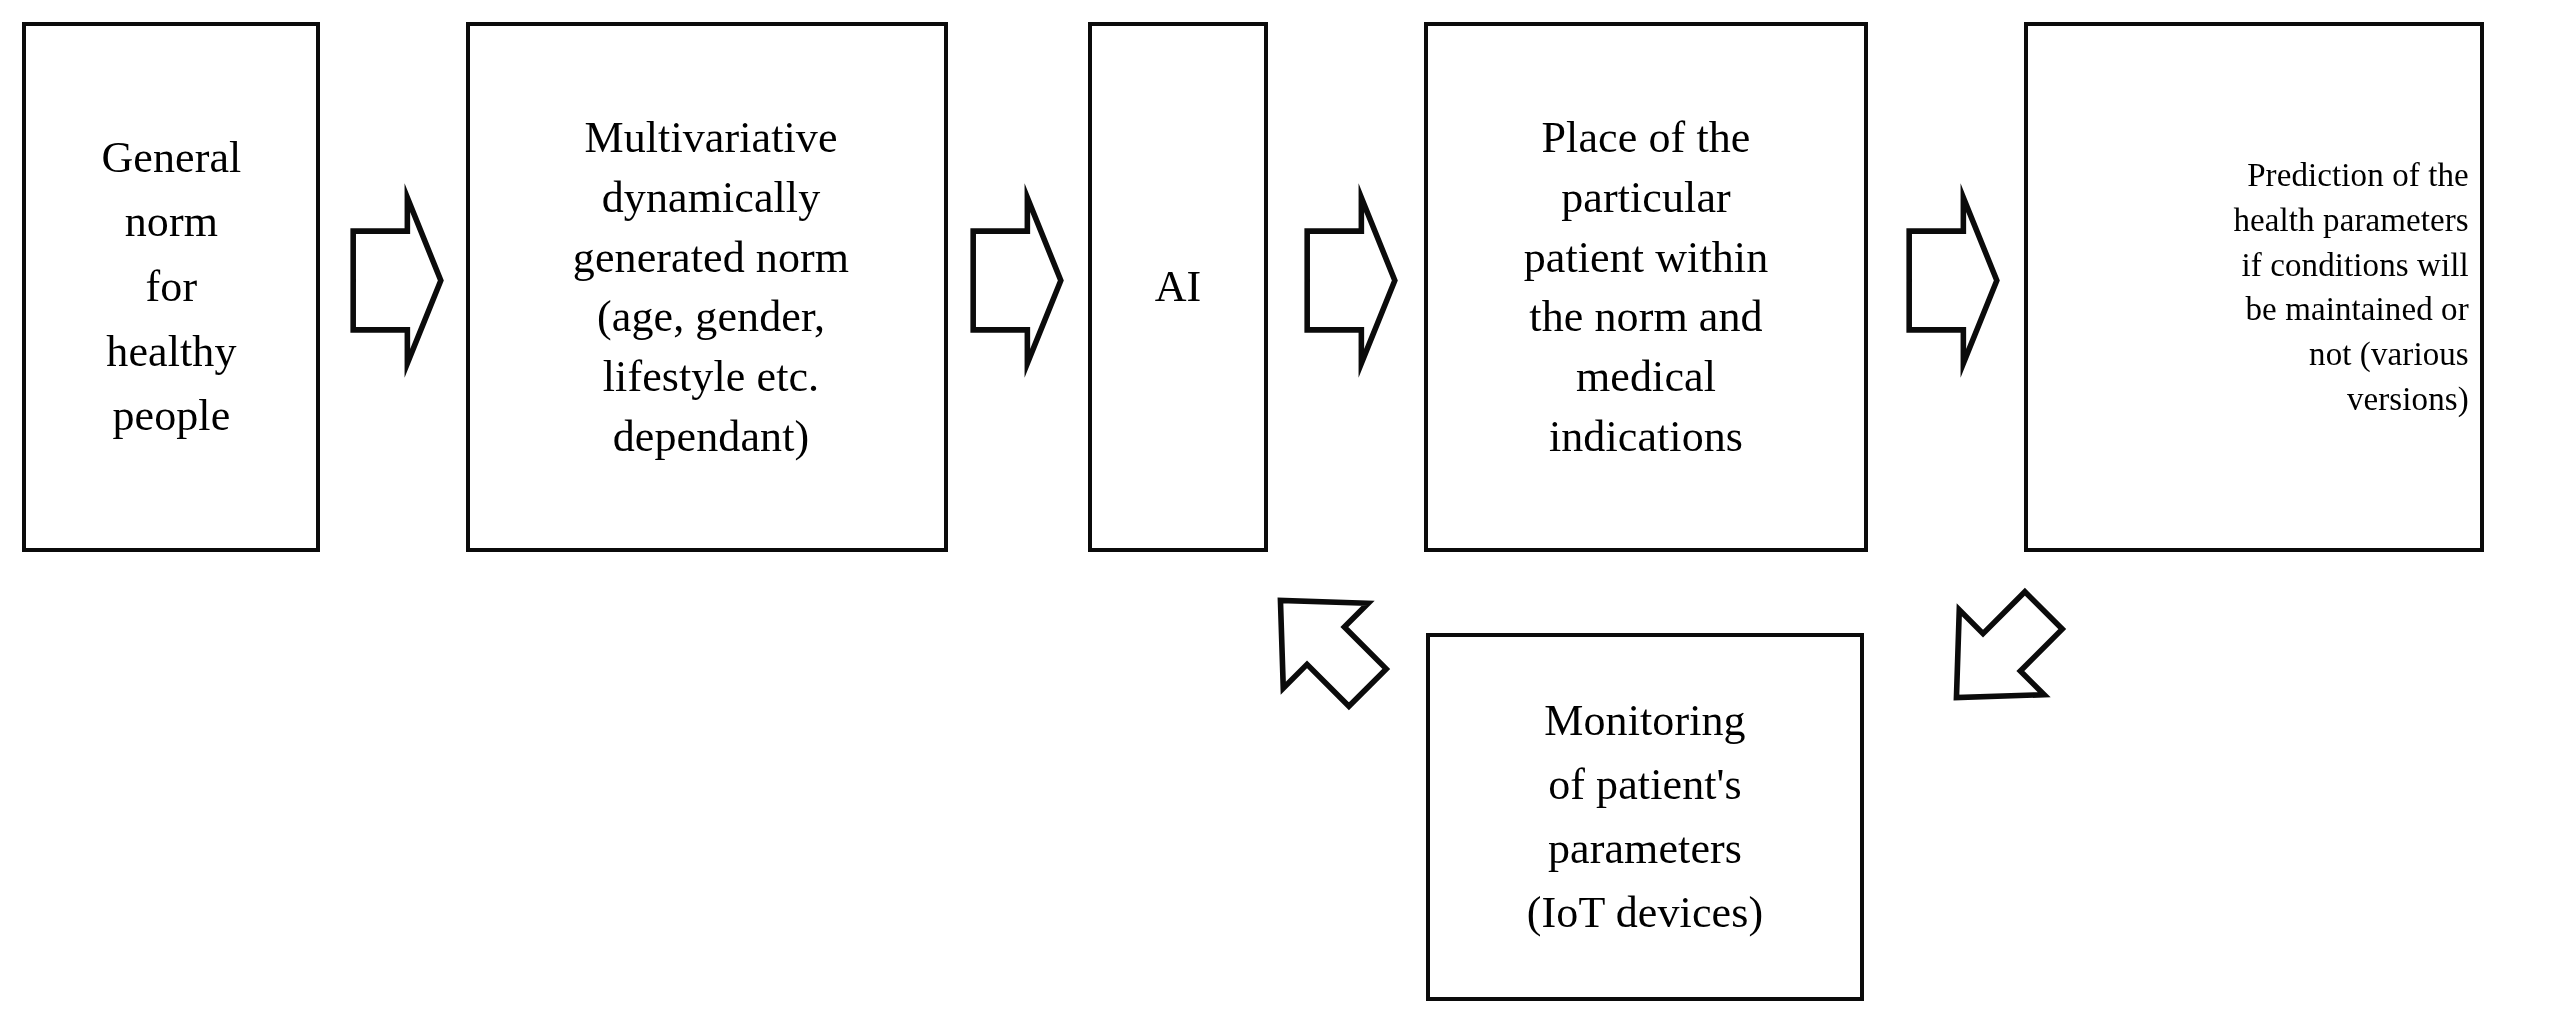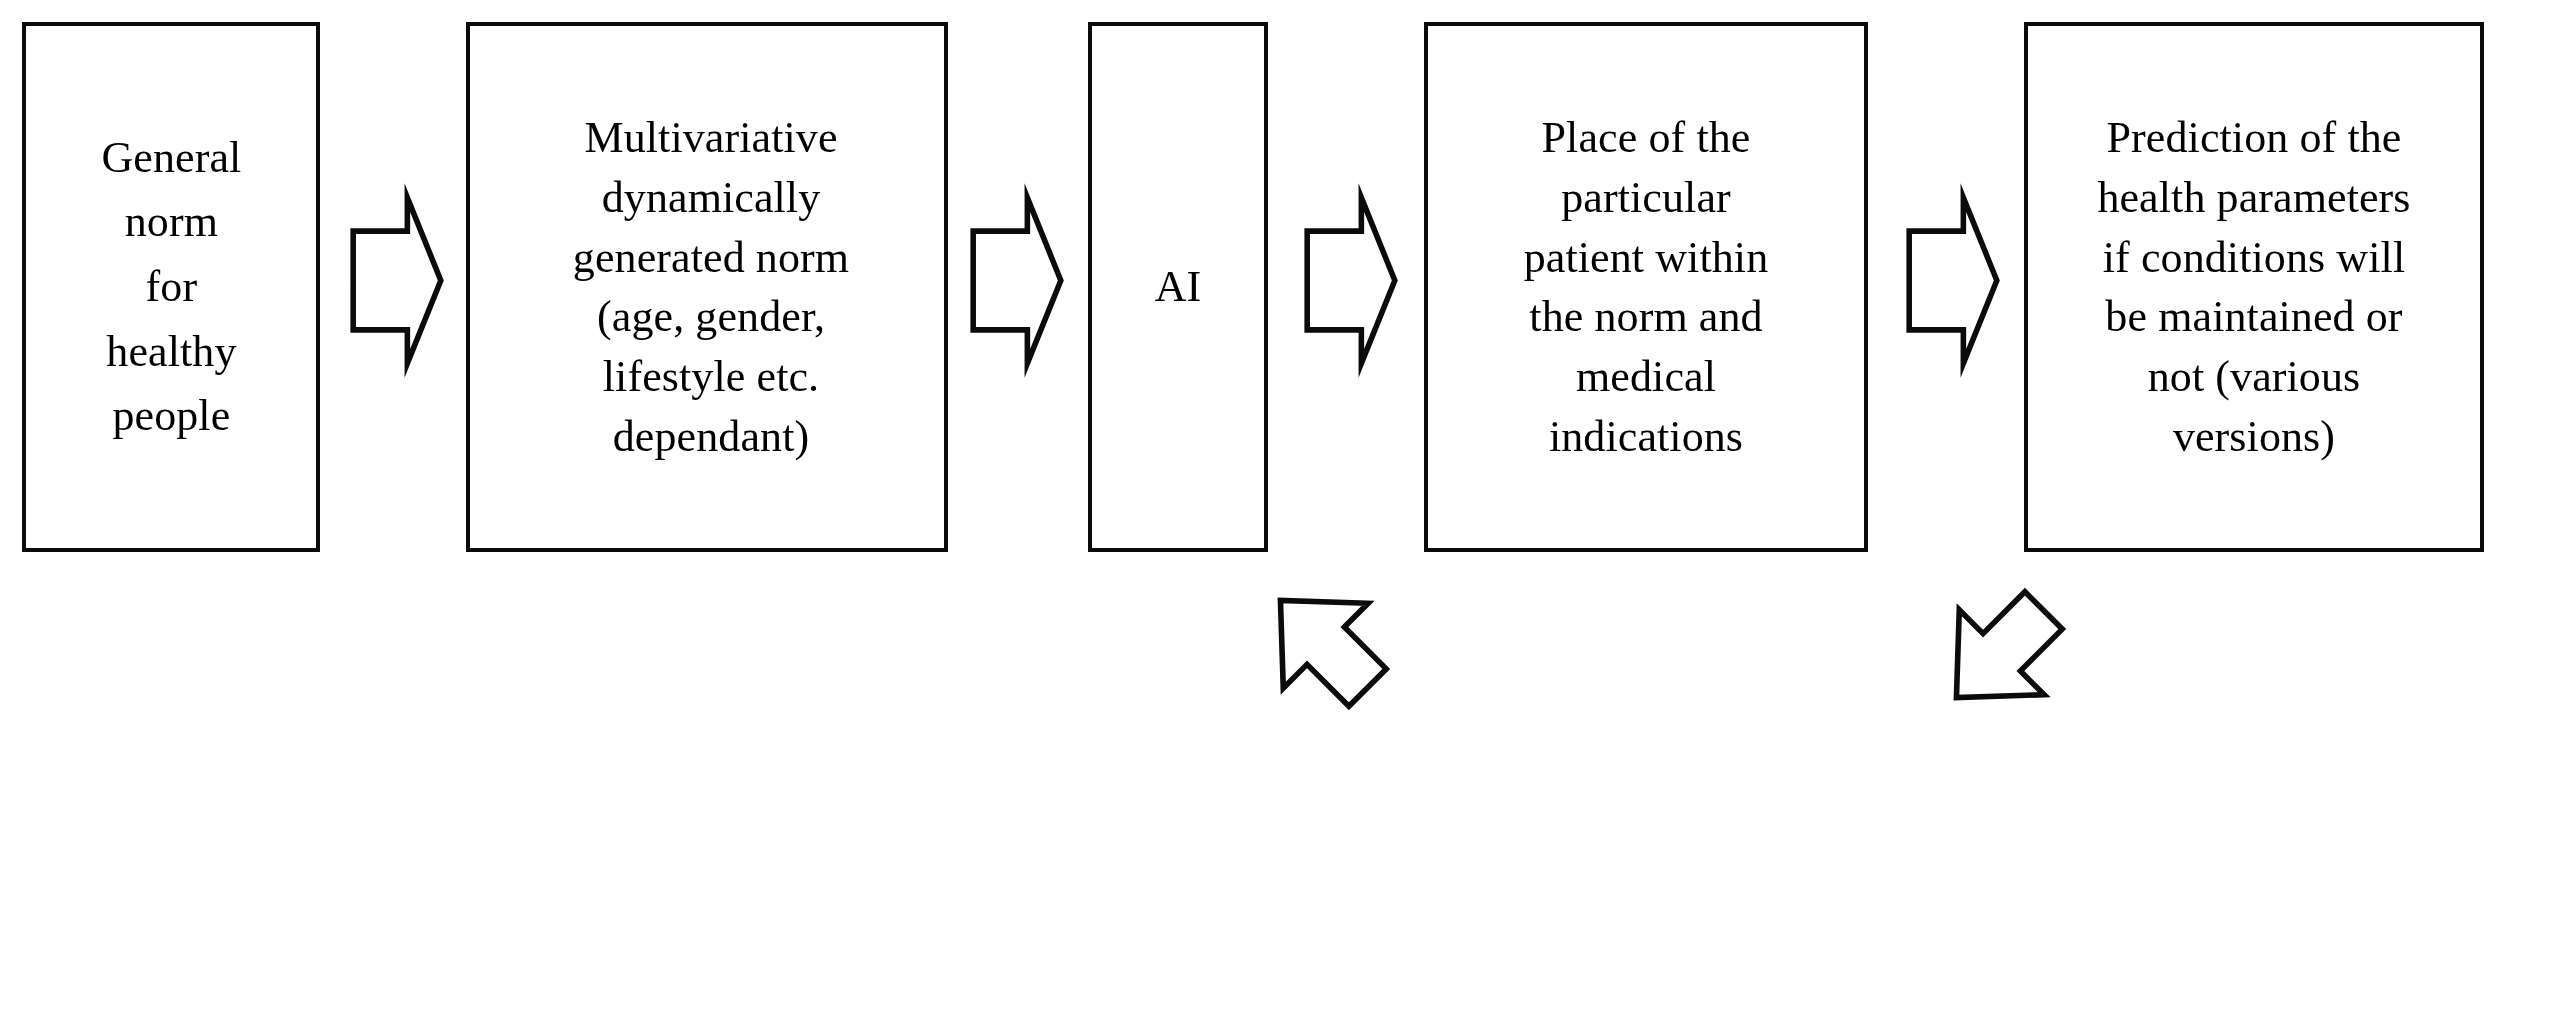--- a/index.html
+++ b/index.html
@@ -44,21 +44,21 @@
   #node-multivariative { left: 466px;  top: 22.4px;  width: 482px; height: 530px; padding-left: 8px; }
   #node-multivariative .node-text { font-size: 44px; line-height: 1.36; }
 
   #node-ai             { left: 1088px; top: 22.4px;  width: 180px; height: 530px; }
   #node-ai .node-text  { font-size: 44px; }
 
   #node-place          { left: 1424px; top: 22.4px;  width: 444px; height: 530px; }
   #node-place .node-text { font-size: 44px; line-height: 1.36; }
 
   #node-prediction     { left: 2024px; top: 22.4px;  width: 460px; height: 530px; }
-  #node-prediction .node-text { font-size: 44px; line-height: 1.36; }
+  #node-prediction .node-text { font-size: 33px; line-height: 1.36; text-align: right; }
 
   #node-monitoring     { left: 1426px; top: 633px; width: 438px; height: 368px; }
   #node-monitoring .node-text { font-size: 44px; line-height: 1.45; }
 
   
   .arrow {
     position: absolute;
     overflow: visible;
   }
   .arrow svg { display: block; overflow: visible; }
@@ -153,15 +153,21 @@
   </div>
 
   <div class="arrow" id="arrow-feedback-down">
     <svg width="184" height="184" viewBox="0 0 230 230">
       <g transform="rotate(135 115 115)">
         <path class="arrow-path" d="M 38 82 L 112 82 L 112 40 L 192 115 L 112 190 L 112 148 L 38 148 Z"></path>
       </g>
     </svg>
   </div>
 
+  <div class="node" id="node-monitoring">
+    <span class="node-text">Monitoring
+of patient's
+parameters
+(IoT devices)</span>
+  </div>
 
 </div>
 
 
 </body></html>

